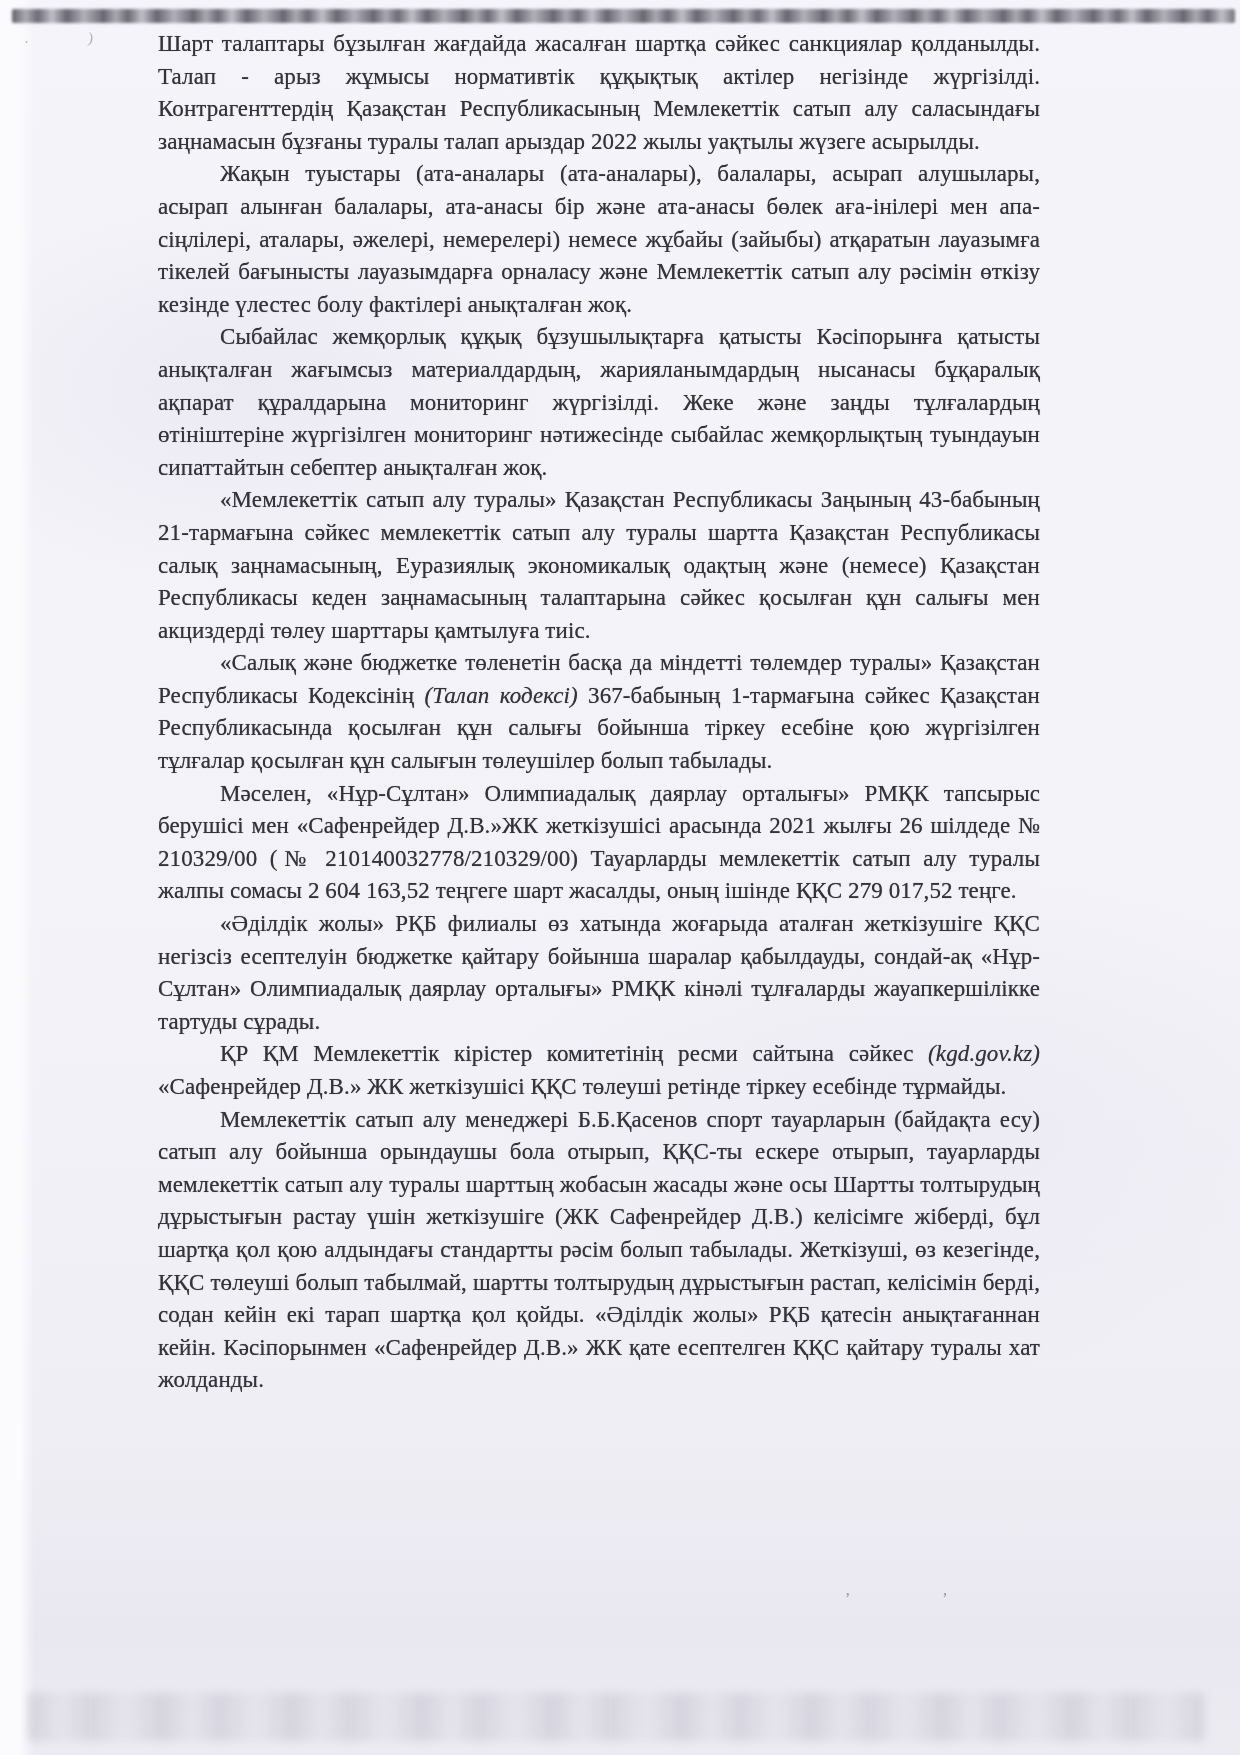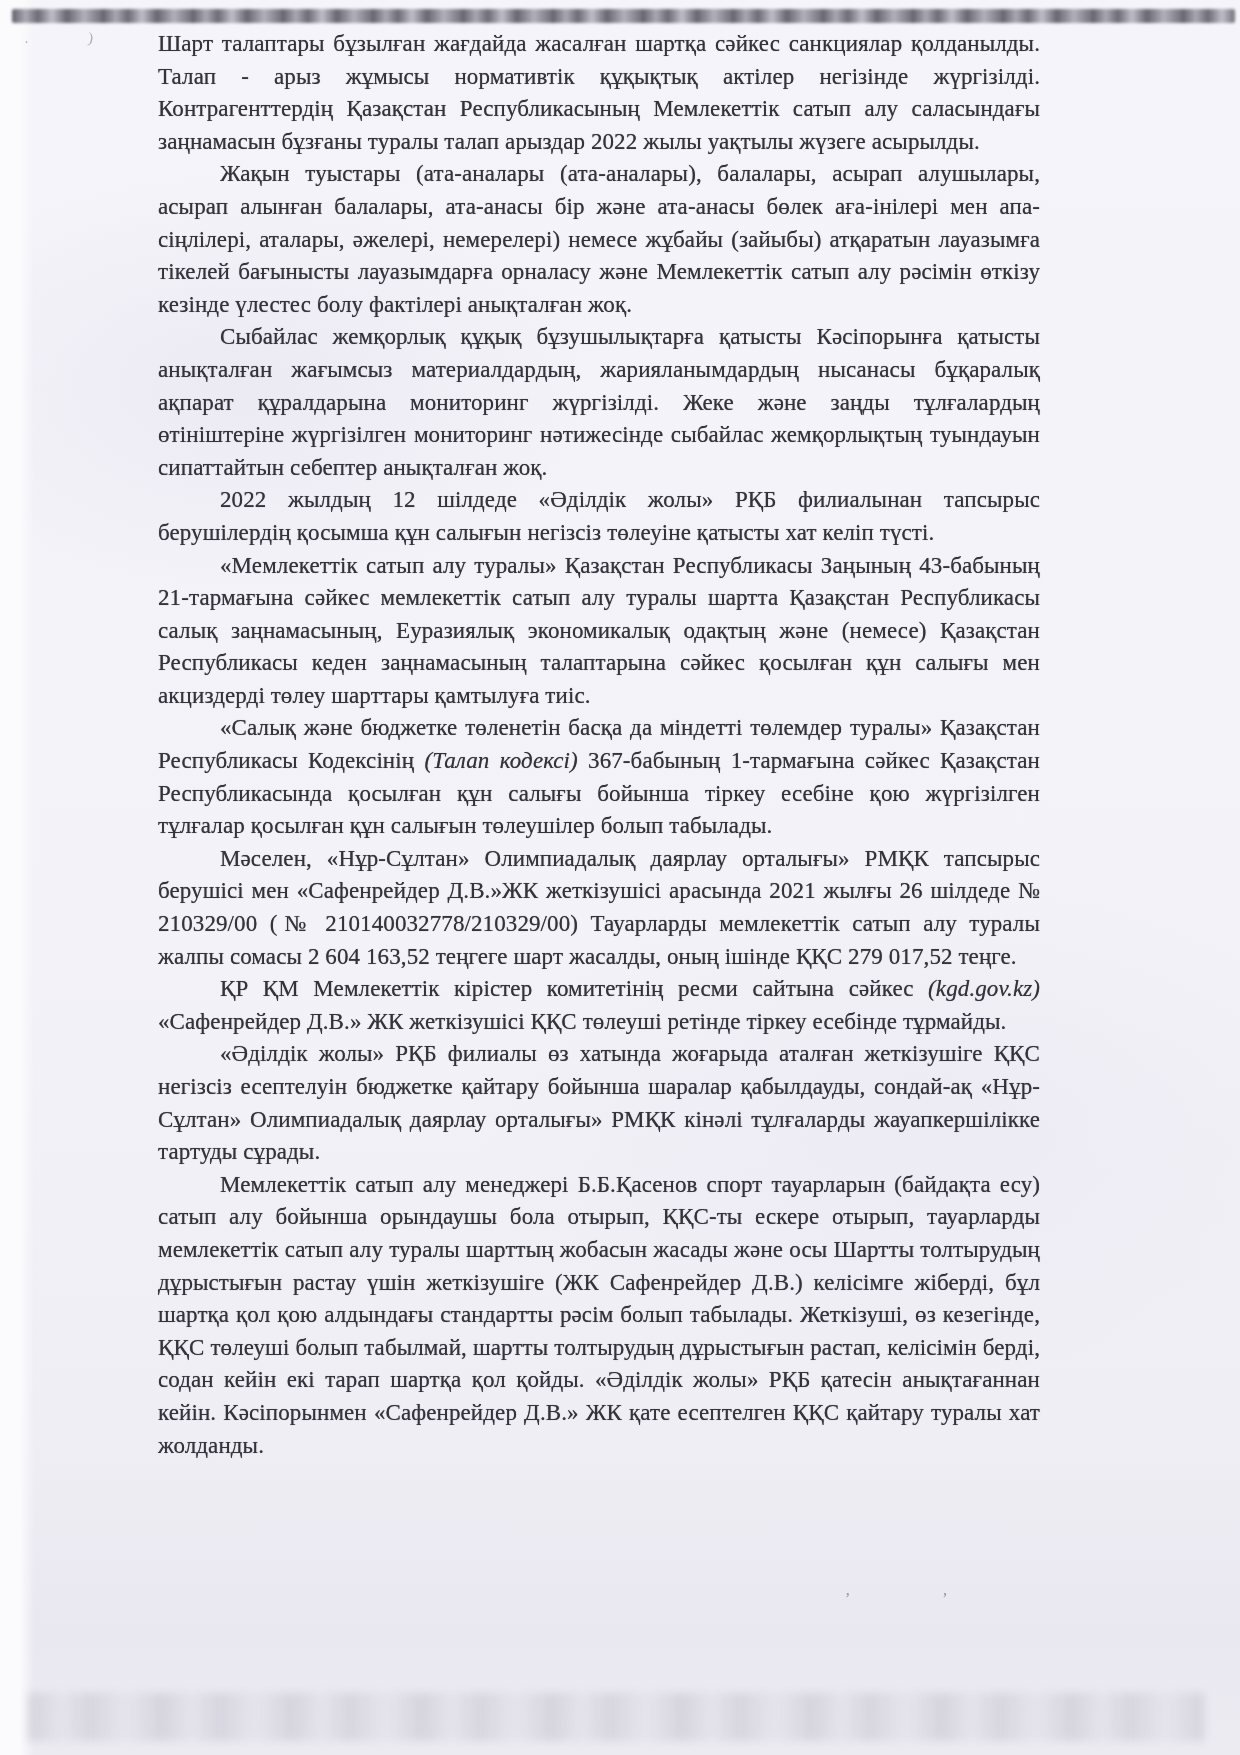--- a/index.html
+++ b/index.html
@@ -70,24 +70,23 @@
 
   <div class="pencil-marks">
     <span class="m1">·</span>
     <span class="m2">)</span>
   </div>
 
   <div class="text-block">
       <p class=""><span>Шарт талаптары бұзылған жағдайда жасалған шартқа сәйкес санкциялар қолданылды. Талап - арыз жұмысы нормативтік құқықтық актілер негізінде жүргізілді. Контрагенттердің Қазақстан Республикасының Мемлекеттік сатып алу саласындағы заңнамасын бұзғаны туралы талап арыздар 2022 жылы уақтылы жүзеге асырылды.</span></p>
       <p class="indent"><span>Жақын туыстары (ата-аналары (ата-аналары), балалары, асырап алушылары, асырап алынған балалары, ата-анасы бір және ата-анасы бөлек аға-інілері мен апа-сіңлілері, аталары, әжелері, немерелері) немесе жұбайы (зайыбы) атқаратын лауазымға тікелей бағынысты лауазымдарға орналасу және Мемлекеттік сатып алу рәсімін өткізу кезінде үлестес болу фактілері анықталған жоқ.</span></p>
       <p class="indent"><span>Сыбайлас жемқорлық құқық бұзушылықтарға қатысты Кәсіпорынға қатысты анықталған жағымсыз материалдардың, жарияланымдардың нысанасы бұқаралық ақпарат құралдарына мониторинг жүргізілді. Жеке және заңды тұлғалардың өтініштеріне жүргізілген мониторинг нәтижесінде сыбайлас жемқорлықтың туындауын сипаттайтын себептер анықталған жоқ.</span></p>
-      <p class="indent"><span>2022 жылдың 12 шілдеде «Әділдік жолы» РҚБ филиалынан тапсырыс берушілердің қосымша құн салығын негізсіз төлеуіне қатысты хат келіп түсті.</span></p>
       <p class="indent"><span>«Мемлекеттік сатып алу туралы» Қазақстан Республикасы Заңының 43-бабының 21-тармағына сәйкес мемлекеттік сатып алу туралы шартта Қазақстан Республикасы салық заңнамасының, Еуразиялық экономикалық одақтың және (немесе) Қазақстан Республикасы кеден заңнамасының талаптарына сәйкес қосылған құн салығы мен акциздерді төлеу шарттары қамтылуға тиіс.</span></p>
       <p class="indent"><span>«Салық және бюджетке төленетін басқа да міндетті төлемдер туралы» Қазақстан Республикасы Кодексінің </span><span class="it">(Талап кодексі)</span><span> 367-бабының 1-тармағына сәйкес Қазақстан Республикасында қосылған құн салығы бойынша тіркеу есебіне қою жүргізілген тұлғалар қосылған құн салығын төлеушілер болып табылады.</span></p>
       <p class="indent"><span>Мәселен, «Нұр-Сұлтан» Олимпиадалық даярлау орталығы» РМҚК тапсырыс берушісі мен «Сафенрейдер Д.В.»ЖК жеткізушісі арасында 2021 жылғы 26 шілдеде  № 210329/00 (№ 210140032778/210329/00) Тауарларды мемлекеттік сатып алу туралы жалпы сомасы 2 604 163,52 теңгеге шарт жасалды, оның ішінде ҚҚС 279 017,52 теңге.</span></p>
+      <p class="indent"><span>«Әділдік жолы» РҚБ филиалы өз хатында жоғарыда аталған жеткізушіге ҚҚС негізсіз есептелуін бюджетке қайтару бойынша шаралар қабылдауды, сондай-ақ «Нұр-Сұлтан» Олимпиадалық даярлау орталығы» РМҚК кінәлі тұлғаларды жауапкершілікке тартуды сұрады.</span></p>
       <p class="indent"><span>ҚР ҚМ Мемлекеттік кірістер комитетінің ресми сайтына сәйкес </span><span class="it">(kgd.gov.kz)</span><span> «Сафенрейдер Д.В.» ЖК жеткізушісі ҚҚС төлеуші ретінде тіркеу есебінде тұрмайды.</span></p>
-      <p class="indent"><span>«Әділдік жолы» РҚБ филиалы өз хатында жоғарыда аталған жеткізушіге ҚҚС негізсіз есептелуін бюджетке қайтару бойынша шаралар қабылдауды, сондай-ақ «Нұр-Сұлтан» Олимпиадалық даярлау орталығы» РМҚК кінәлі тұлғаларды жауапкершілікке тартуды сұрады.</span></p>
       <p class="indent"><span>Мемлекеттік сатып алу менеджері Б.Б.Қасенов спорт тауарларын (байдақта есу) сатып алу бойынша орындаушы бола отырып, ҚҚС-ты ескере отырып, тауарларды мемлекеттік сатып алу туралы шарттың жобасын жасады және осы Шартты толтырудың дұрыстығын растау үшін жеткізушіге (ЖК Сафенрейдер Д.В.) келісімге жіберді, бұл шартқа қол қою алдындағы стандартты рәсім болып табылады. Жеткізуші, өз кезегінде, ҚҚС төлеуші болып табылмай, шартты толтырудың дұрыстығын растап, келісімін берді, содан кейін екі тарап шартқа қол қойды. «Әділдік жолы» РҚБ қатесін анықтағаннан кейін. Кәсіпорынмен «Сафенрейдер Д.В.» ЖК қате есептелген ҚҚС қайтару туралы хат жолданды.</span></p>
     </div>
 
   <div class="stray-marks">ʼ ʼ</div>
   <div class="scan-band-bottom"></div>
 </div>
 
 </body></html>

